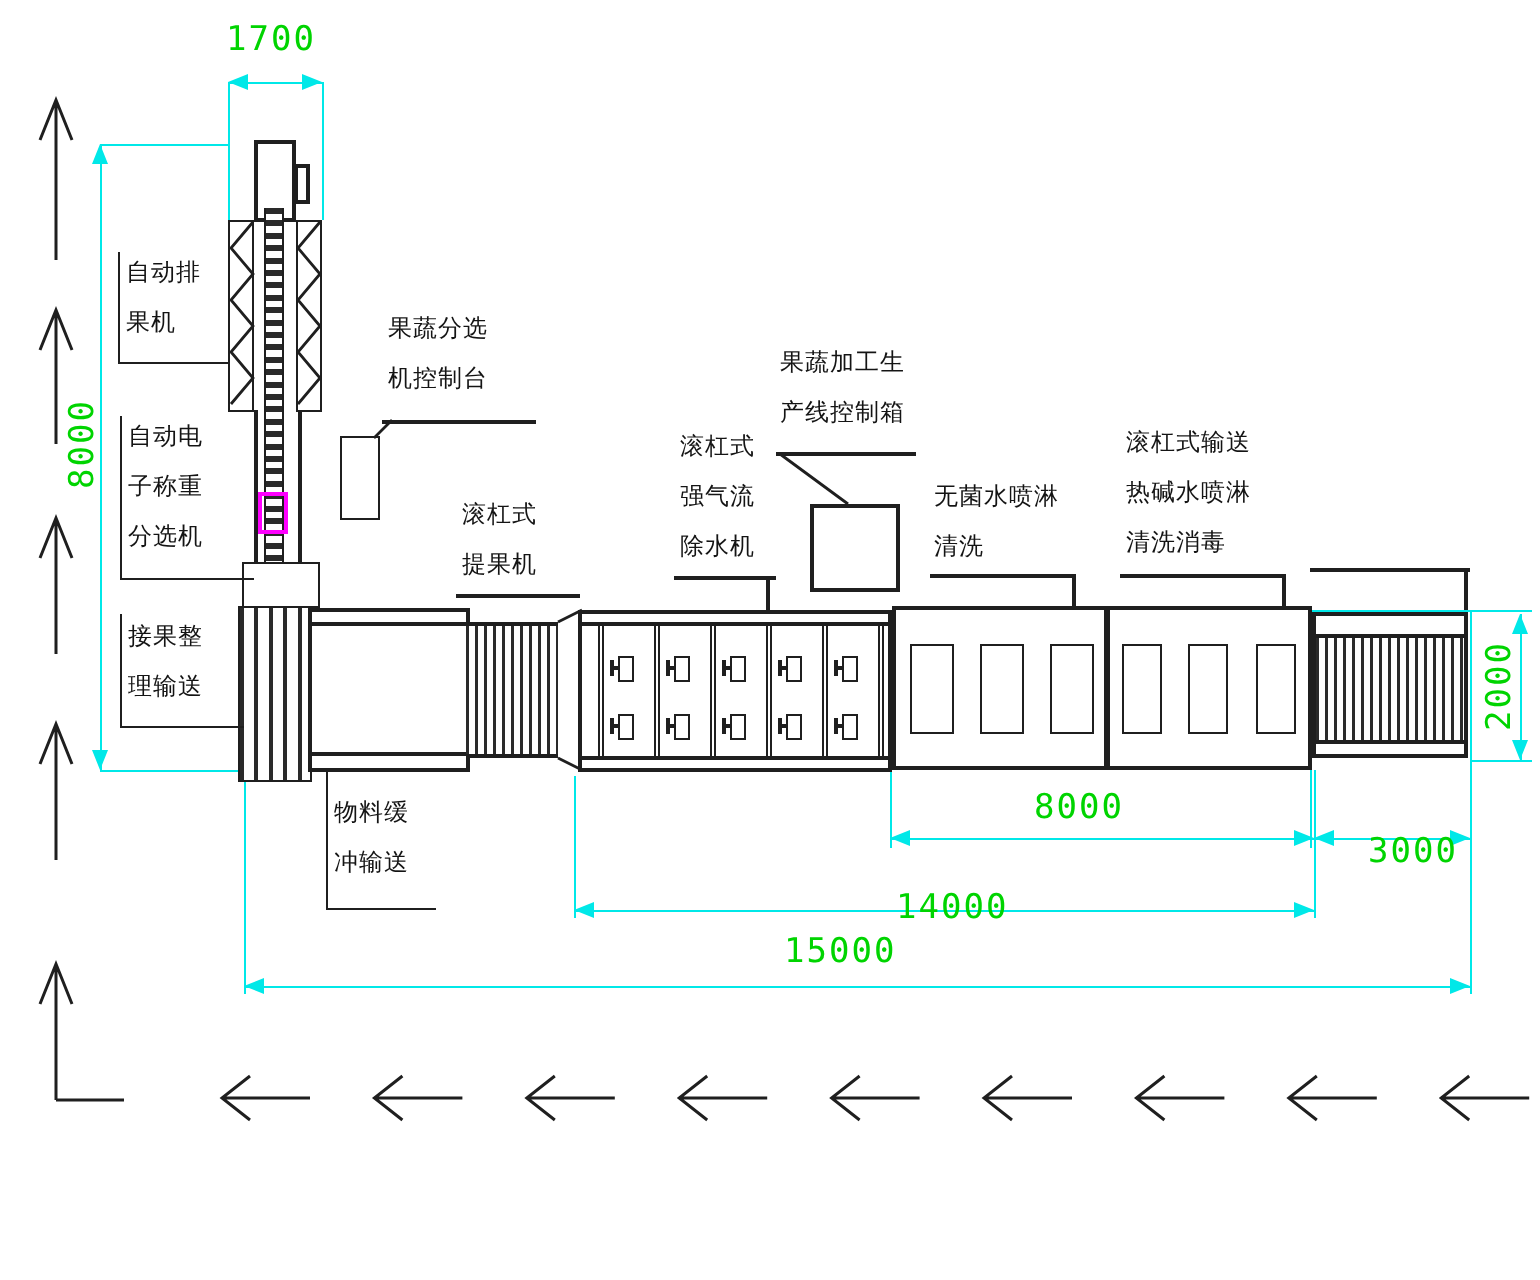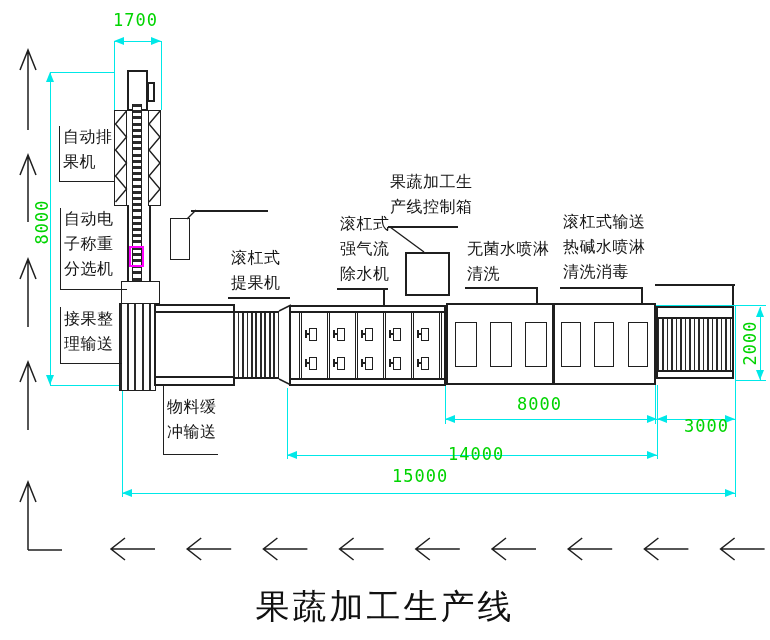--- a/index.html
+++ b/index.html
@@ -12,21 +12,21 @@
   .bl{position:absolute;background:#1f1f1f}
   
   .box{position:absolute;border:2px solid #1f1f1f;background:#fff;box-sizing:border-box}
   .box1{position:absolute;border:1.5px solid #1f1f1f;background:#fff;box-sizing:border-box}
   
   .vhatch{position:absolute;background:repeating-linear-gradient(90deg,#2a2a2a 0 1.5px,#fff 1.5px 4.5px);box-sizing:border-box}
   .vlines{position:absolute;background:repeating-linear-gradient(90deg,#2a2a2a 0 2px,#fff 2px 7.2px);box-sizing:border-box}
   .chain{position:absolute;background:repeating-linear-gradient(180deg,#2a2a2a 0 3px,#fff 3px 6.2px);
          border-left:1.5px solid #1f1f1f;border-right:1.5px solid #1f1f1f;box-sizing:border-box}
   
-  .lbl{position:absolute;font-size:16px;line-height:25px;white-space:pre-line;letter-spacing:.5px;color:#141414}
+  .lbl{position:absolute;font-size:12px;line-height:25px;white-space:pre-line;letter-spacing:.5px;color:#141414}
   .dim{position:absolute;font-size:17px;letter-spacing:1px;color:#00d400;font-family:"DejaVu Sans Mono","Liberation Mono",monospace}
   .rot{transform:rotate(-90deg);text-align:center}
   
   .brk{position:absolute;border-left:1.5px solid #1f1f1f;border-bottom:1.5px solid #1f1f1f;box-sizing:border-box}
   
   .ul{position:absolute;height:1.5px;background:#1f1f1f}
   
   .ah{position:absolute;width:0;height:0;border:4px solid transparent}
   .ah.l{border-right:10px solid #00e8e8;border-left:0}
   .ah.r{border-left:10px solid #00e8e8;border-right:0}
@@ -167,20 +167,22 @@
 
   <div class="lbl" style="left:63px;top:124px">自动排
 果机</div>
   <div class="lbl" style="left:64px;top:306px">接果整
 理输送</div>
   <div class="lbl" style="left:64px;top:206px">自动电
 子称重
 分选机</div>
   <div class="lbl" style="left:167px;top:394px">物料缓
 冲输送</div>
+  <div class="lbl" style="left:194px;top:152px">果蔬分选
+机控制台</div>
   <div class="lbl" style="left:231px;top:245px">滚杠式
 提果机</div>
   <div class="lbl" style="left:340px;top:211px">滚杠式
 强气流
 除水机</div>
   <div class="lbl" style="left:390px;top:169px">果蔬加工生
 产线控制箱</div>
   <div class="lbl" style="left:467px;top:236px">无菌水喷淋
 清洗</div>
   <div class="lbl" style="left:563px;top:209px">滚杠式输送
@@ -206,14 +208,13 @@
         <path d="M307.4,549 L264.4,549 M277.4,538 L263.4,549 L277.4,560"></path>
         <path d="M383.6,549 L340.6,549 M353.6,538 L339.6,549 L353.6,560"></path>
         <path d="M459.8,549 L416.8,549 M429.8,538 L415.8,549 L429.8,560"></path>
         <path d="M536,549 L493,549 M506,538 L492,549 L506,560"></path>
         <path d="M612.2,549 L569.2,549 M582.2,538 L568.2,549 L582.2,560"></path>
         <path d="M688.4,549 L645.4,549 M658.4,538 L644.4,549 L658.4,560"></path>
         <path d="M764.6,549 L721.6,549 M734.6,538 L720.6,549 L734.6,560"></path>
       </g>
   </svg>
 
-  <div id="title">果蔬加工生产线</div>
 </div>
 
 </body></html>

